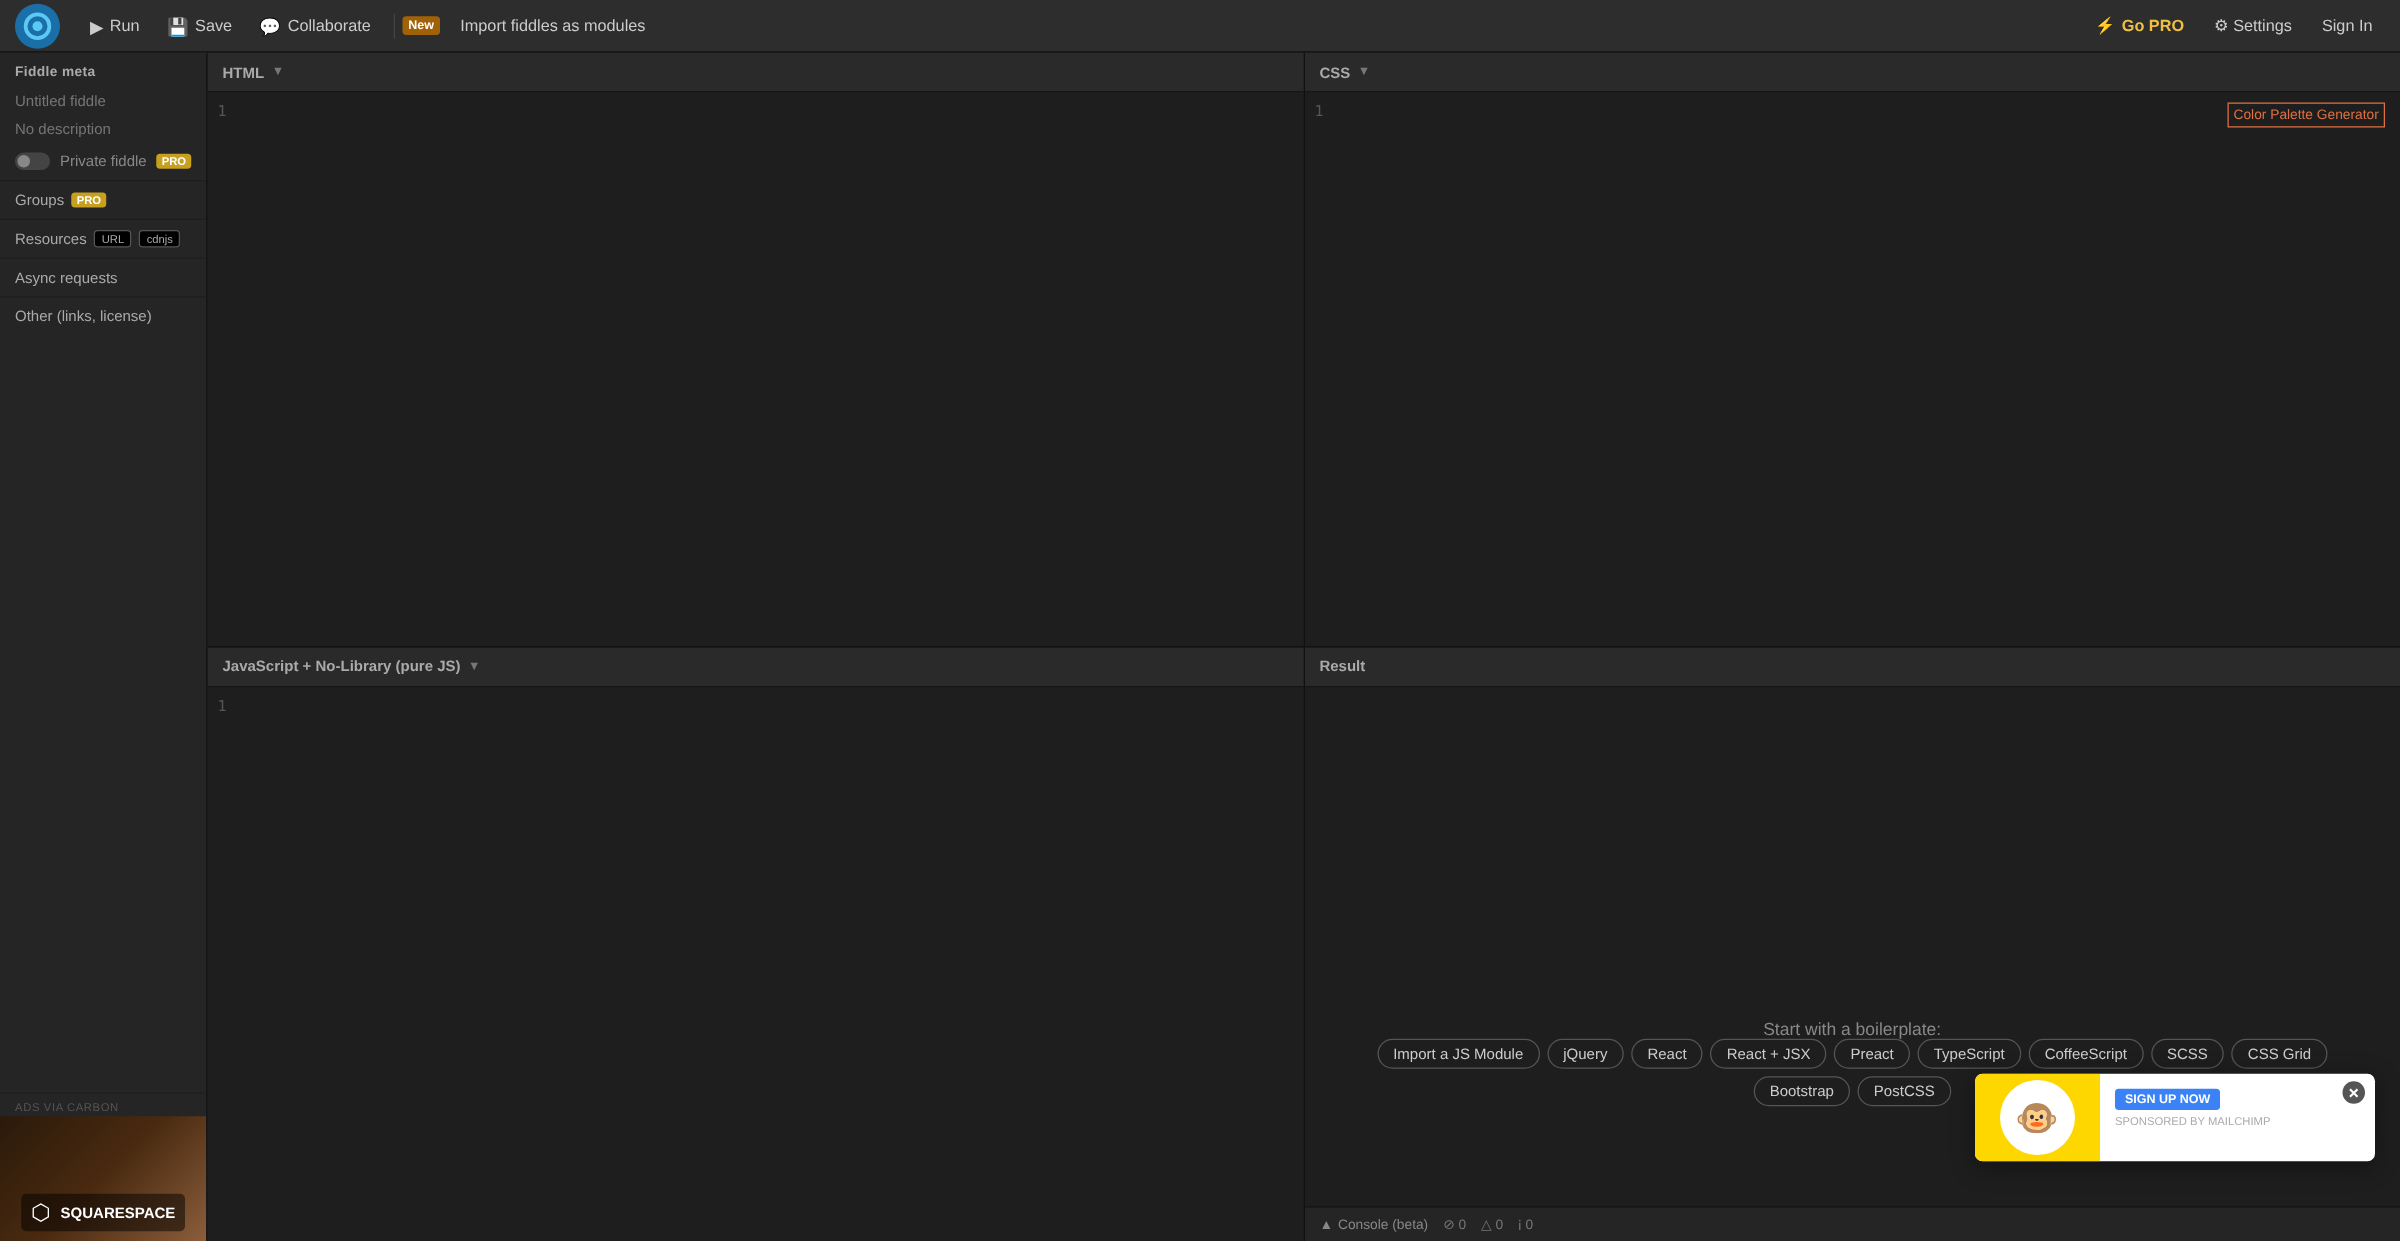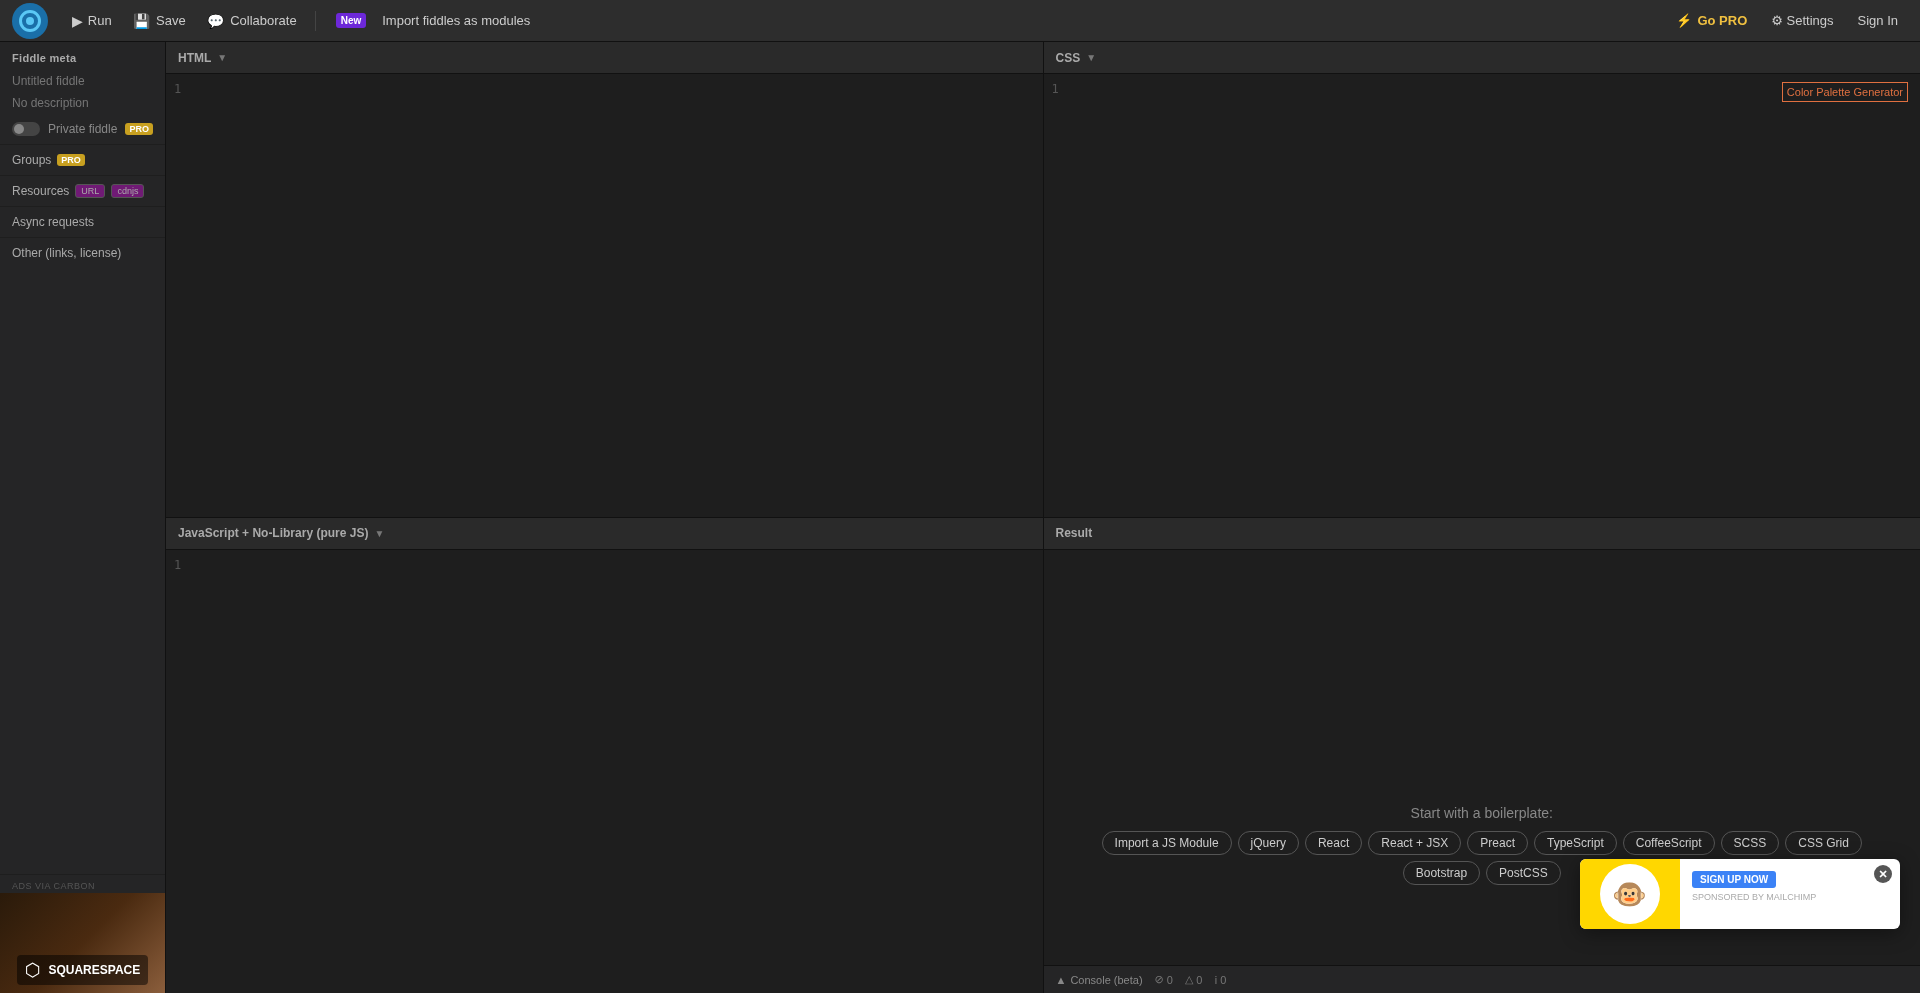--- a/index.html
+++ b/index.html
@@ -45,28 +45,27 @@
       padding: 4px 10px;
       border-radius: 4px;
       cursor: pointer;
       background: none;
       border: none;
       margin-right: 2px;
     }
     .nav-btn .icon { font-size: 14px; }
     .nav-sep { width: 1px; height: 20px; background: #444; margin: 0 6px; }
     .new-badge {
-      background: #6d28d9;
+      background: #a16207;
       color: #fff;
       font-size: 10px;
       font-weight: bold;
       padding: 2px 5px;
       border-radius: 3px;
       margin-right: 6px;
-      margin-left: 14px;
     }
     .nav-right { margin-left: auto; display: flex; align-items: center; gap: 4px; }
     .go-pro-btn {
       display: flex; align-items: center; gap: 5px;
       background: none; border: none;
       color: #f0c040;
       font-size: 13px; font-weight: 600;
       padding: 4px 10px; cursor: pointer;
     }
     .go-pro-btn .icon { color: #f0c040; }
@@ -152,21 +151,21 @@
     }
     .sidebar-section {
       display: flex; align-items: center; gap: 6px;
       padding: 8px 12px;
       color: #aaa;
       font-size: 12px;
       cursor: pointer;
       border-top: 1px solid #1e1e1e;
     }
     .tag-badge {
-      background: #701a75;
+      background: #000000;
       color: #aaa;
       font-size: 9px;
       padding: 1px 5px;
       border-radius: 3px;
       border: 1px solid #555;
     }
 
     
     .sidebar-ads {
       margin-top: auto;
@@ -289,21 +288,20 @@
       padding: 3px 4px;
       border-radius: 0;
       cursor: pointer;
     }
 
     
     .boilerplate-section {
       margin-top: auto;
       margin-bottom: 80px;
       display: flex; flex-direction: column; align-items: center;
-      gap: 10px;
       width: 100%;
     }
     .boilerplate-title {
       color: #888;
       font-size: 14px;
     }
     .boilerplate-buttons {
       display: flex; flex-wrap: wrap; justify-content: center; gap: 6px;
       padding: 0 20px;
     }

